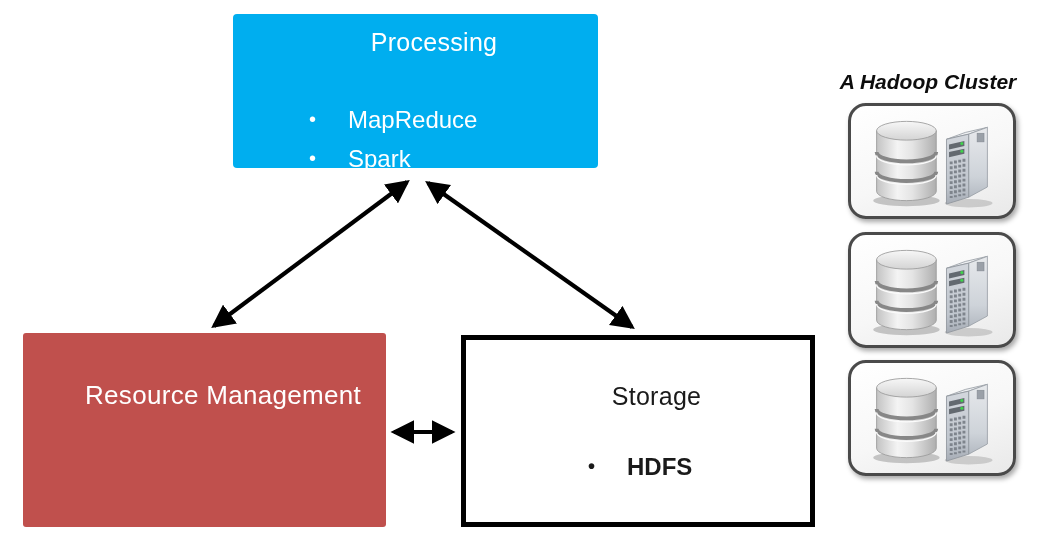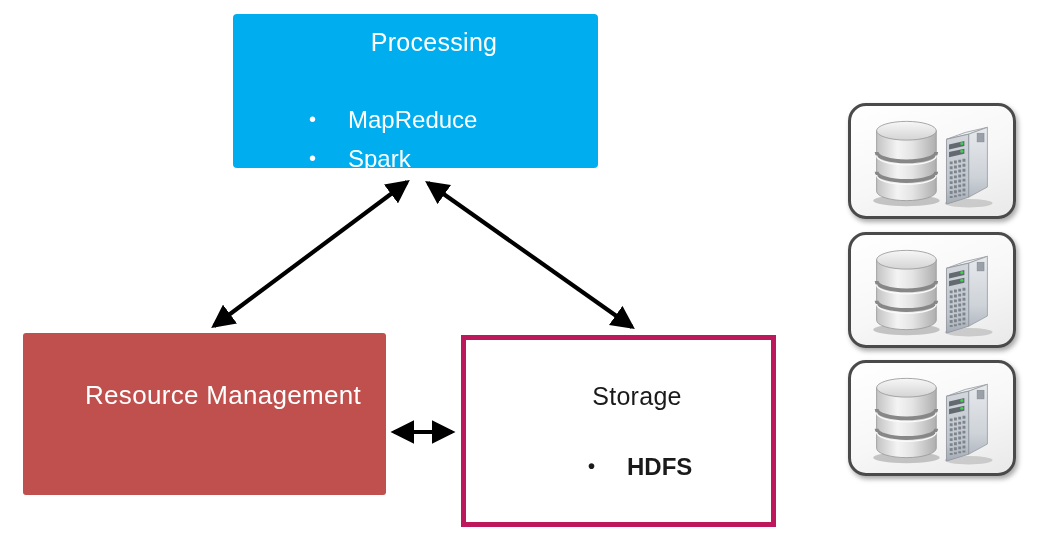--- a/index.html
+++ b/index.html
@@ -7,26 +7,26 @@
   .canvas{
     position:relative;width:1043px;height:551px;background:#ffffff;overflow:hidden;
   }
   
   .dbox{position:absolute;box-sizing:border-box;}
   .box-processing{
     left:233px;top:14px;width:365px;height:154px;
     background:#00AEEF;border-radius:4px;color:#ffffff;
   }
   .box-rm{
-    left:23px;top:333px;width:363px;height:162px;
+    left:23px;top:333px;width:363px;height:194px;
     background:#C0504D;border-radius:3px;color:#ffffff;
   }
   .box-storage{
-    left:461px;top:335px;width:315px;height:192px;
-    background:#ffffff;border:5px solid #be185d;color:#1a1a1a;
+    left:461px;top:335px;width:354px;height:192px;
+    background:#ffffff;border:5px solid #000000;color:#1a1a1a;
   }
   .box-title{
     position:absolute;left:0;right:0;text-align:center;
     font-size:25px;letter-spacing:.3px;padding-left:37px;
   }
   .box-processing .box-title{top:14px;}
   .box-rm .box-title{top:47px;font-size:26px;}
   .box-storage .box-title{top:42px;}
   .bullet-row{
     position:absolute;font-size:24px;white-space:nowrap;
@@ -145,20 +145,21 @@
         <path d="M0,0 L10,5 L0,10 Z" fill="#000000"></path>
       </marker>
     </defs>
     <g stroke="#000000" stroke-width="4.2" marker-start="url(#ah)" marker-end="url(#ah)">
       <line x1="407" y1="182" x2="214" y2="326"></line>
       <line x1="428" y1="183" x2="632" y2="327"></line>
       <line x1="394" y1="432" x2="452" y2="432"></line>
     </g>
   </svg>
 
+  <div class="cluster-label">A Hadoop Cluster</div>
 
   <div class="cluster-node node-1">
     <svg class="node-icons" viewBox="0 0 150 115">
         <use href="#node-icons"></use>
       </svg>
   </div>
   <div class="cluster-node node-2">
     <svg class="node-icons" viewBox="0 0 150 115">
         <use href="#node-icons"></use>
       </svg>

